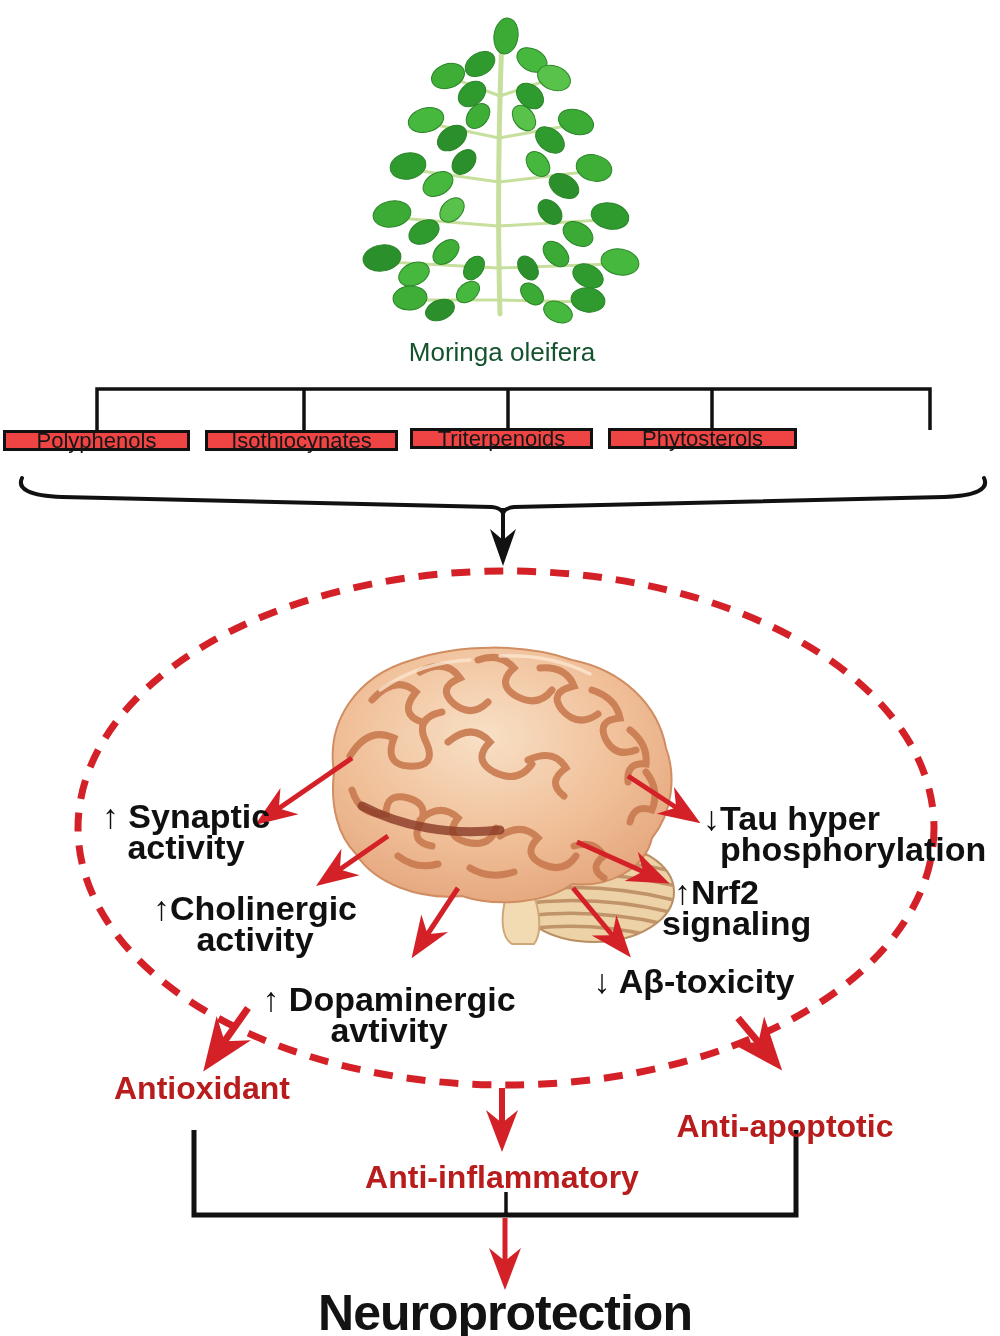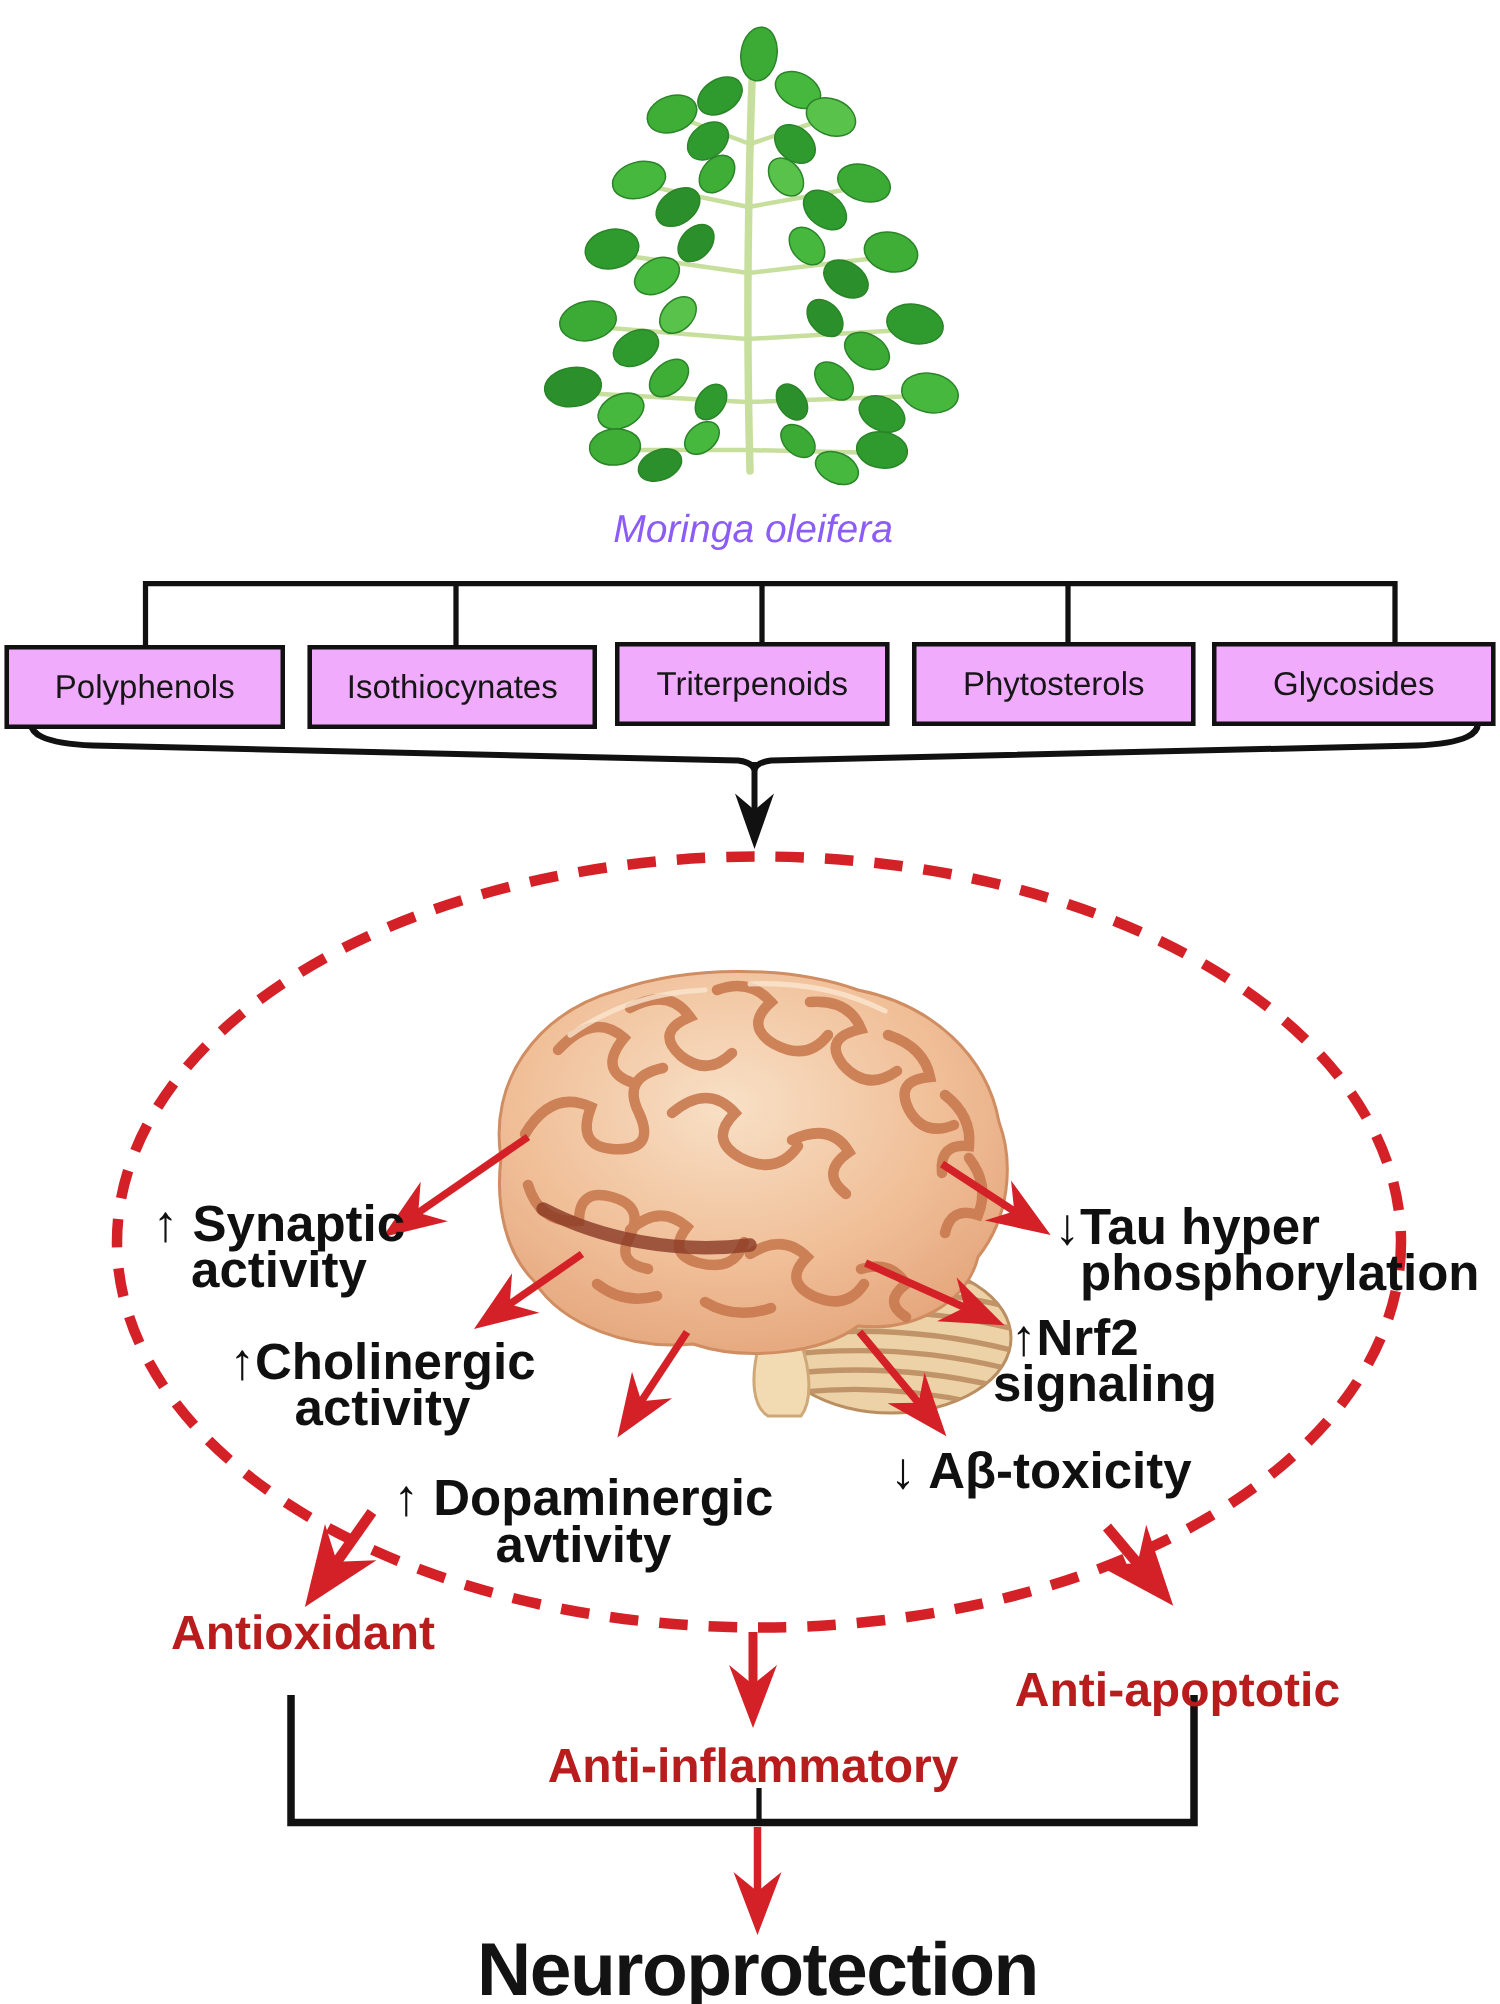--- a/index.html
+++ b/index.html
@@ -3,23 +3,23 @@
 <meta charset="utf-8">
 <style>
   html,body{margin:0;padding:0;background:#ffffff;}
   #figure{
     position:relative;width:1000px;height:1336px;background:#ffffff;overflow:hidden;
     font-family:"Liberation Sans", sans-serif;color:#111;
   }
   #gfx{position:absolute;left:0;top:0;width:1000px;height:1336px;}
   .abs{position:absolute;}
   .ctr{transform:translateX(-50%);text-align:center;}
-  .species-label{font-style:italic;font-size:26px;color:#8b5cf6;white-space:nowrap;}
+  .species-label{font-size:26px;color:#14532d;white-space:nowrap;}
   .compound-box{
-    position:absolute;height:56px;border:3px solid #111;background:#f0abfc;
+    position:absolute;height:21px;border:3px solid #111;background:#ef4444;
     display:flex;align-items:center;justify-content:center;
     font-size:22px;color:#161616;white-space:nowrap;box-sizing:border-box;
   }
   .effect{font-weight:bold;font-size:34px;line-height:31px;color:#101010;white-space:nowrap;}
   .outcome{font-weight:bold;font-size:32px;color:#b91c1c;white-space:nowrap;}
   .final{font-weight:bold;font-size:50px;letter-spacing:-1px;color:#131313;white-space:nowrap;}
   .ind1{display:block;}
   .ind2{display:block;}
 </style>
 </head>
@@ -172,21 +172,20 @@
       <line x1="506" y1="1192" x2="506" y2="1215" stroke-width="3.5"></line>
     </g>
   </svg>
 
   <div class="abs ctr species-label" style="left:502px;top:337px;">Moringa oleifera</div>
 
   <div class="compound-box" style="left:3px;top:430px;width:187px;">Polyphenols</div>
   <div class="compound-box" style="left:410px;top:428px;width:183px;">Triterpenoids</div>
   <div class="compound-box" style="left:205px;top:430px;width:193px;">Isothiocynates</div>
   <div class="compound-box" style="left:608px;top:428px;width:189px;">Phytosterols</div>
-  <div class="compound-box" style="left:808px;top:428px;width:189px;">Glycosides</div>
 
   <div class="abs ctr effect" style="left:186px;top:801px;">
     <span class="ind1">↑ Synaptic</span>
     <span class="ind2">activity</span>
   </div>
 
   <div class="abs ctr effect" style="left:255px;top:893px;">
     <span class="ind1">↑Cholinergic</span>
     <span class="ind2">activity</span>
   </div>

